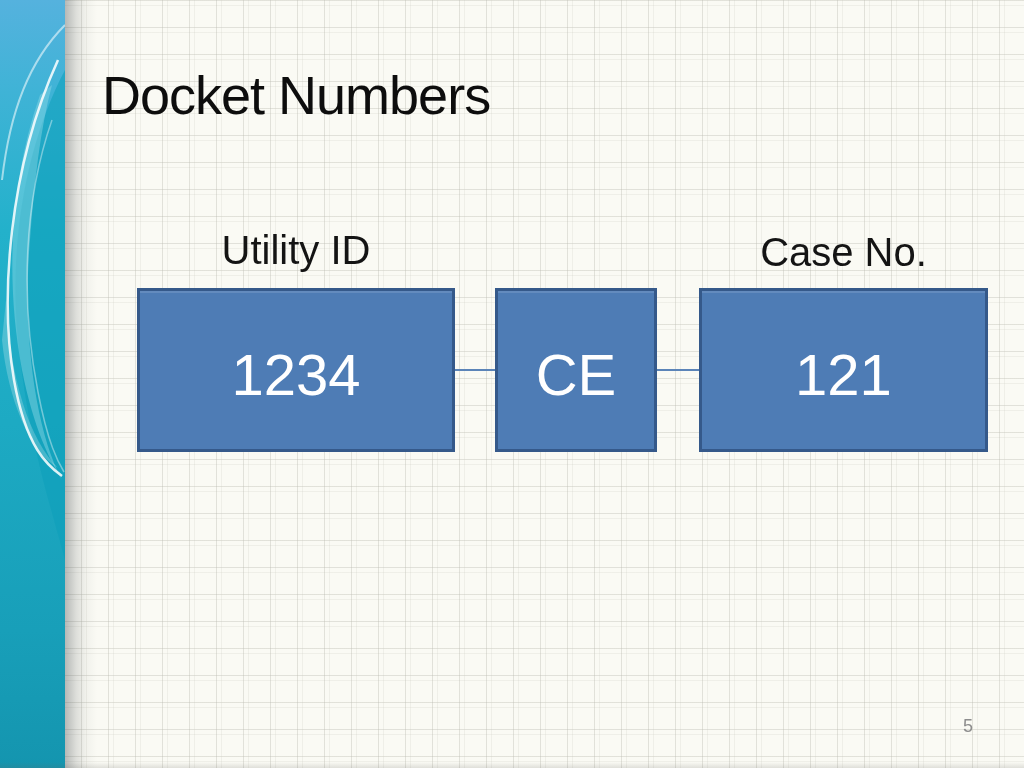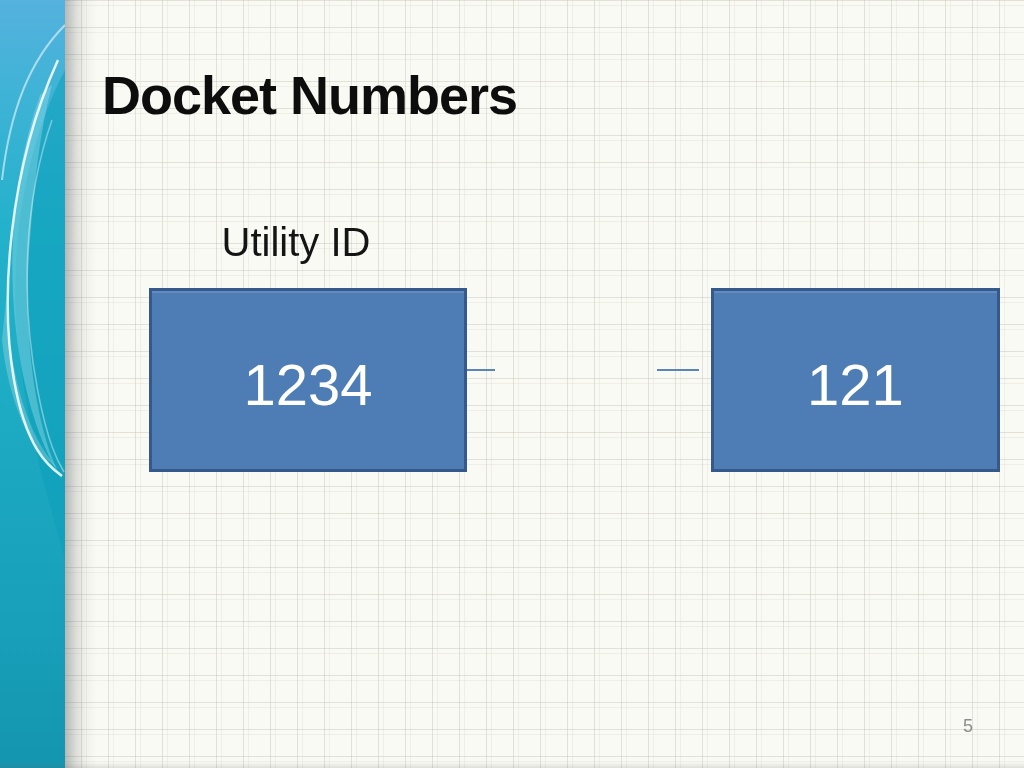--- a/index.html
+++ b/index.html
@@ -47,49 +47,48 @@
     left: 0; bottom: 0;
     width: 1024px; height: 6px;
     background: linear-gradient(to bottom, transparent, rgba(100,100,95,0.18));
     pointer-events: none;
   }
   .slide-title {
     position: absolute;
     left: 102px;
     top: 64px;
     font-size: 54px;
-    font-weight: 700;
+    font-weight: 400;
     letter-spacing: -1px;
     color: #0d0d0d;
     white-space: nowrap;
   }
   .box-label {
     position: absolute;
     height: 56px;
     line-height: 56px;
     text-align: center;
     font-size: 40px;
     color: #141414;
     white-space: nowrap;
   }
-  .lbl-1 { left: 137px; top: 214px; width: 318px; }
+  .lbl-1 { left: 137px; top: 222px; width: 318px; }
   .lbl-2 { left: 495px; top: 216px; width: 162px; }
   .lbl-3 { left: 699px; top: 224px; width: 289px; }
   .dbox {
     position: absolute;
     top: 288px;
-    height: 184px;
+    height: 164px;
     box-sizing: border-box;
     background: #4E7CB5;
     border: 3px solid #35598A;
     box-shadow: inset 0 2px 0 rgba(255,255,255,0.12);
     display: flex;
     align-items: center;
     justify-content: center;
-    margin-left: 12px;
   }
   .dbox-1 { left: 137px; width: 318px; }
   .dbox-2 { left: 495px; width: 162px; }
   .dbox-3 { left: 699px; width: 289px; }
   .dbox .value {
     font-size: 58px;
     color: #ffffff;
     margin-top: 8px;
     white-space: nowrap;
   }
@@ -134,26 +133,30 @@
     <path d="M58,60 C8,170 0,300 14,380 C26,448 48,466 62,476" stroke="#FFFFFF" stroke-width="2.5" fill="none" opacity="0.85"></path>
     <path d="M65,25 C30,60 10,110 2,180" stroke="#FFFFFF" stroke-width="2" fill="none" opacity="0.55"></path>
     <path d="M52,120 C24,200 20,300 38,392 C48,444 58,462 64,472" stroke="#FFFFFF" stroke-width="1.5" fill="none" opacity="0.4"></path>
   </svg>
 
   <div class="edge-shadow"></div>
 
   <div class="slide-title">Docket Numbers</div>
 
   <div class="box-label lbl-1">Utility ID</div>
+  <div class="box-label lbl-3">Case No.</div>
 
   <div class="connector conn-1"></div>
   <div class="connector conn-2"></div>
 
   <div class="dbox dbox-1">
     <span class="value">1234</span>
+  </div>
+  <div class="dbox dbox-2">
+    <span class="value">CE</span>
   </div>
   <div class="dbox dbox-3">
     <span class="value">121</span>
   </div>
 
   <div class="page-number">5</div>
 
   <div class="bottom-shade"></div>
 </div>
 

